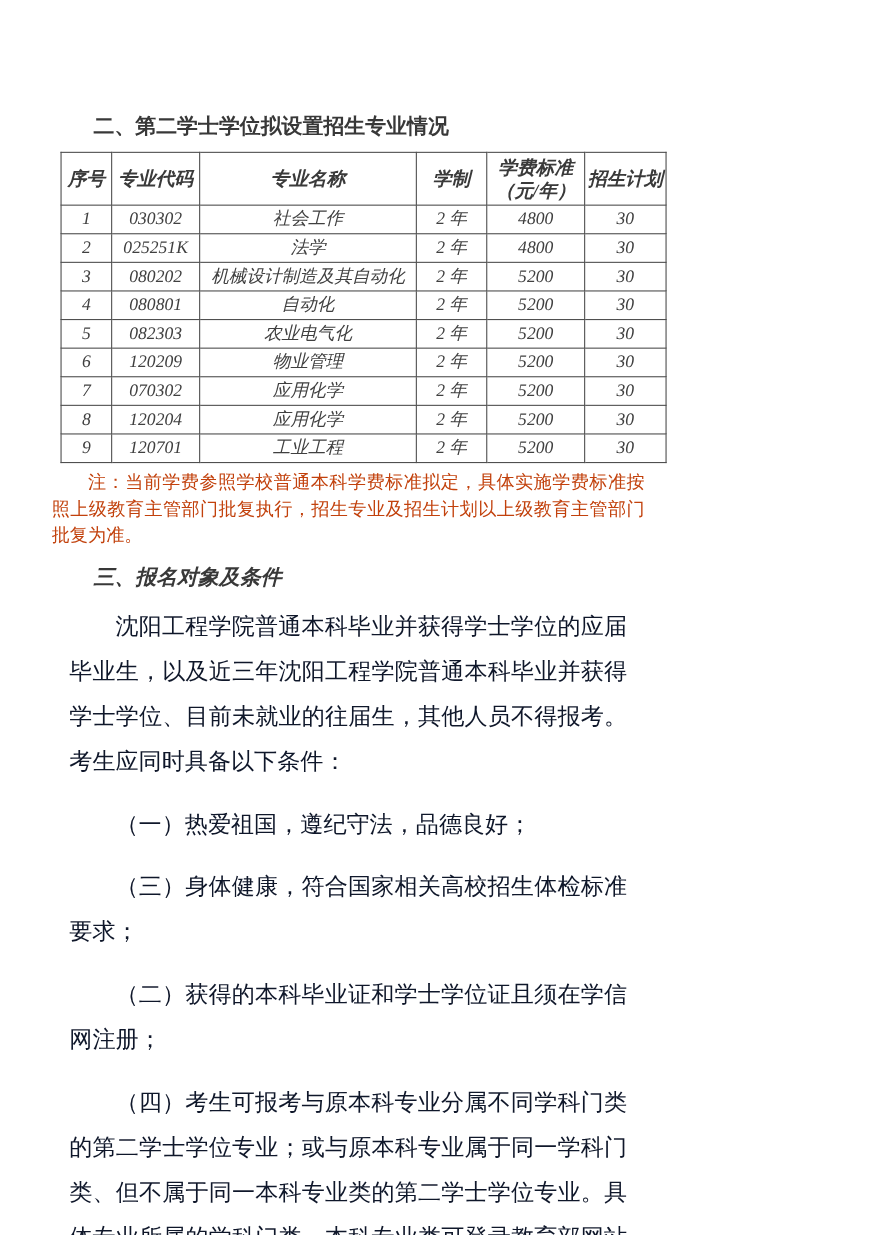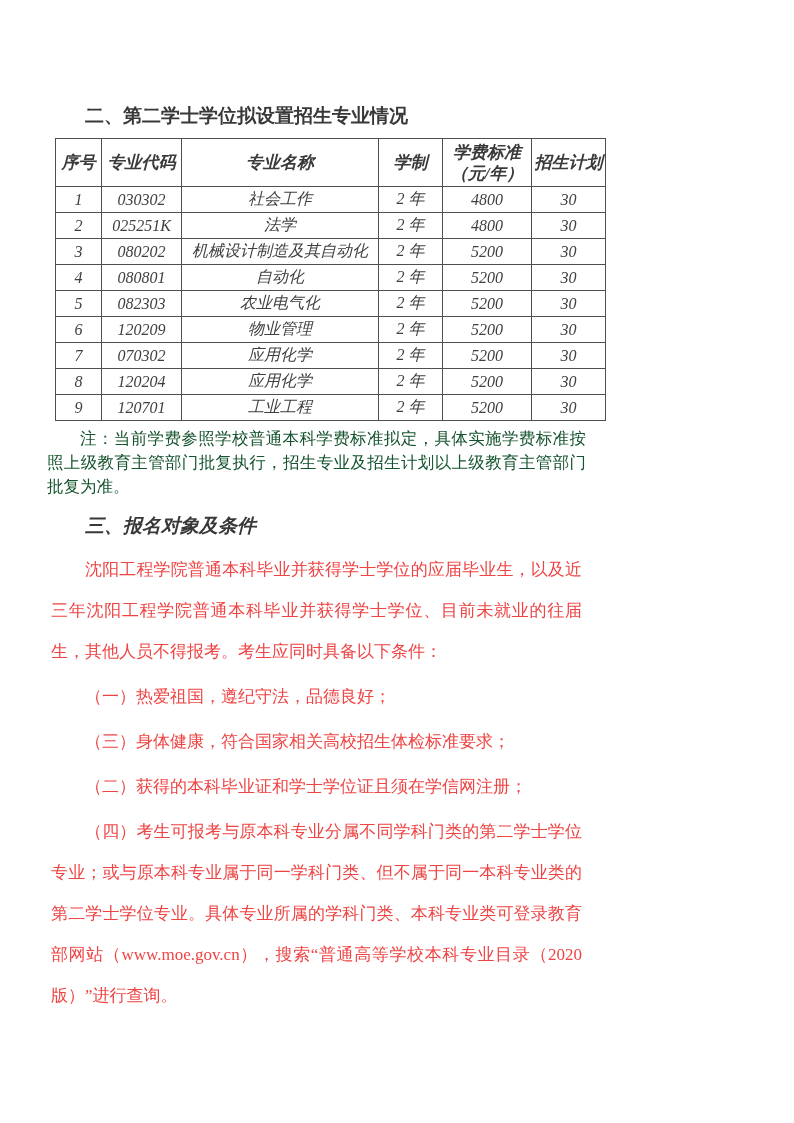--- a/index.html
+++ b/index.html
@@ -48,30 +48,30 @@
     font-size:16px;
     height:25px;
     color:#404040;
   }
   .note{
     margin:6px 0 0 0;
     font-size:16.5px;
     line-height:24px;
     text-align:justify;
     text-indent:2em;
-    color:#14532d;
+    color:#c2410c;
   }
   .sec3-heading{margin-top:14px;line-height:26px;font-style:italic;}
   .body-para{
-    margin:4px;
-    font-size:17px;
+    margin:16px;
+    font-size:21px;
     line-height:41px;
     text-align:justify;
     text-indent:2em;
-    color:#ef4444;
+    color:#0f172a;
   }
   .body-para.first{margin-top:10px;}
 </style>
 </head>
 <body>
 
 <div class="page">
 
   <p class="heading sec2-heading">二、第二学士学位拟设置招生专业情况</p>
 

